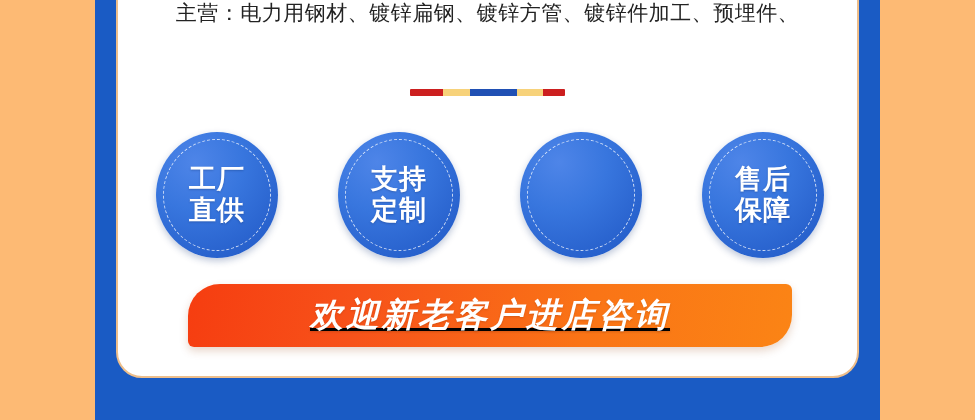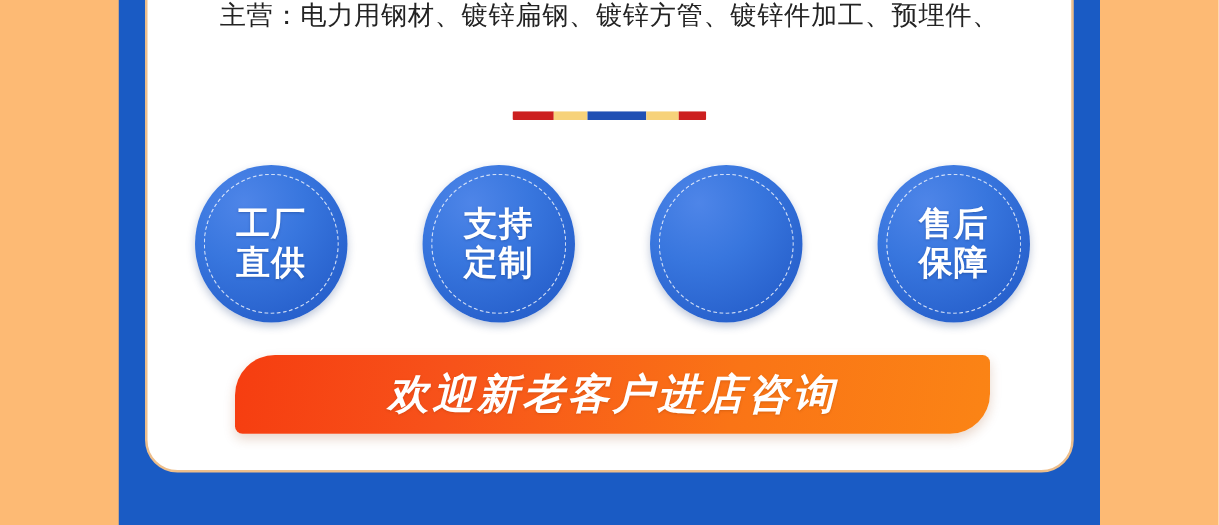--- a/index.html
+++ b/index.html
@@ -139,20 +139,21 @@
     top: 284px;
     width: 604px;
     height: 63px;
     background: linear-gradient(100deg, #f63d10 0%, #f7521a 28%, #fa7416 66%, #fb8415 100%);
     border-radius: 32px 6px 32px 6px;
     box-shadow: 0 4px 9px rgba(150, 70, 20, 0.22);
     display: flex;
     align-items: center;
     justify-content: center;
     overflow: hidden;
+    text-decoration: underline;
   }
   .cta-text {
     color: #ffffff;
     font-size: 33px;
     font-weight: bold;
     font-style: italic;
     letter-spacing: 3px;
     line-height: 1;
     text-shadow: 0 1px 2px rgba(140, 55, 10, 0.3);
     transform: translateY(-1px);

